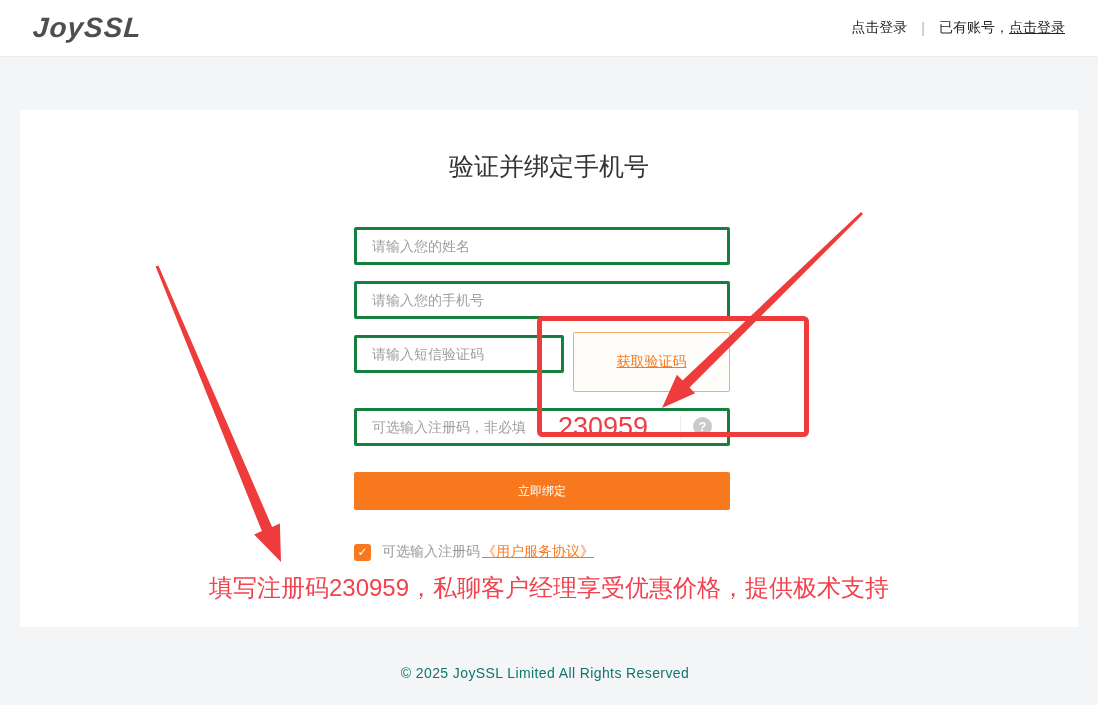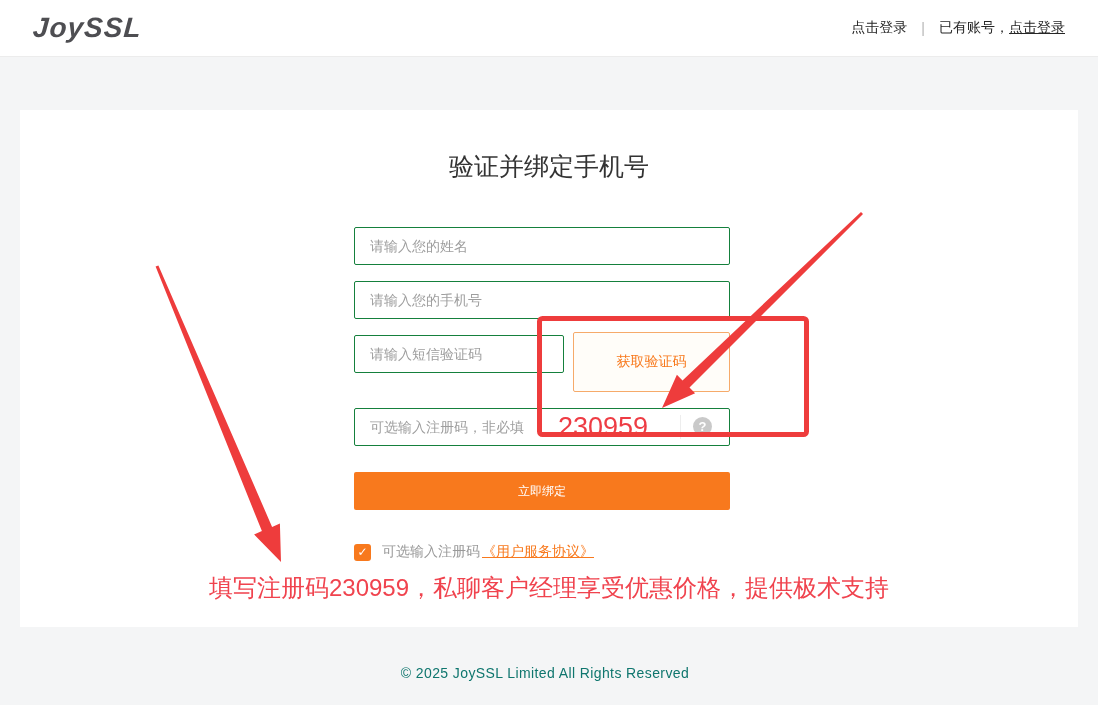--- a/index.html
+++ b/index.html
@@ -17,30 +17,30 @@
   .hdivider { color:#b5b5b5; margin:0 14px; }
   .hlogin { text-decoration:underline; cursor:pointer; color:#262626; }
 
   
   .card { position:absolute; left:20px; top:110px; width:1058px; height:517px; background:#fff; }
   .title { position:absolute; top:40px; left:0; right:0; text-align:center;
            font-size:25px; line-height:32px; color:#333; font-weight:500; }
 
   
   .form { position:absolute; left:334px; top:117px; width:376px; }
-  .field { width:100%; height:38px; border:1px solid #15803d; border-radius:2px;
+  .field { width:100%; height:38px; border:3px solid #15803d; border-radius:2px;
            padding:0 15px; font-size:14px; color:#333; outline:none; background:#fff; }
   .field::placeholder { color:#9e9e9e; }
   .row { margin-bottom:16px; }
   .row3 { display:flex; margin-bottom:16px; }
   .row3 .field { width:210px; }
   .get-code { margin-left:auto; width:157px; height:60px; margin-top:-3px;
               border:1px solid #f6aa6a; background:#fffdf9; color:#f8791d;
               font-size:14px; border-radius:2px; cursor:pointer;
-              font-family:"Liberation Sans","DejaVu Sans",sans-serif; }
+              font-family:"Liberation Sans","DejaVu Sans",sans-serif;text-decoration:underline; }
   .row4 { position:relative; margin-bottom:26px; }
   .reg-value { position:absolute; left:204px; top:50%; transform:translateY(-50%);
                font-size:27px; color:#ee3c44; z-index:5;text-align:center; }
   .vdiv { position:absolute; left:326px; top:7px; height:24px; width:1px; background:#ededed; }
   .help { position:absolute; left:339px; top:9px; width:19px; height:19px; border-radius:50%;
           background:#c9c9c9; color:#fff; font-size:13px; font-weight:bold;
           display:flex; align-items:center; justify-content:center; cursor:pointer; }
   .bind { width:100%; height:38px; background:#f8791d; color:#fff; font-size:12px;
           border:none; border-radius:2px; cursor:pointer;
           font-family:"Liberation Sans","DejaVu Sans",sans-serif; }

